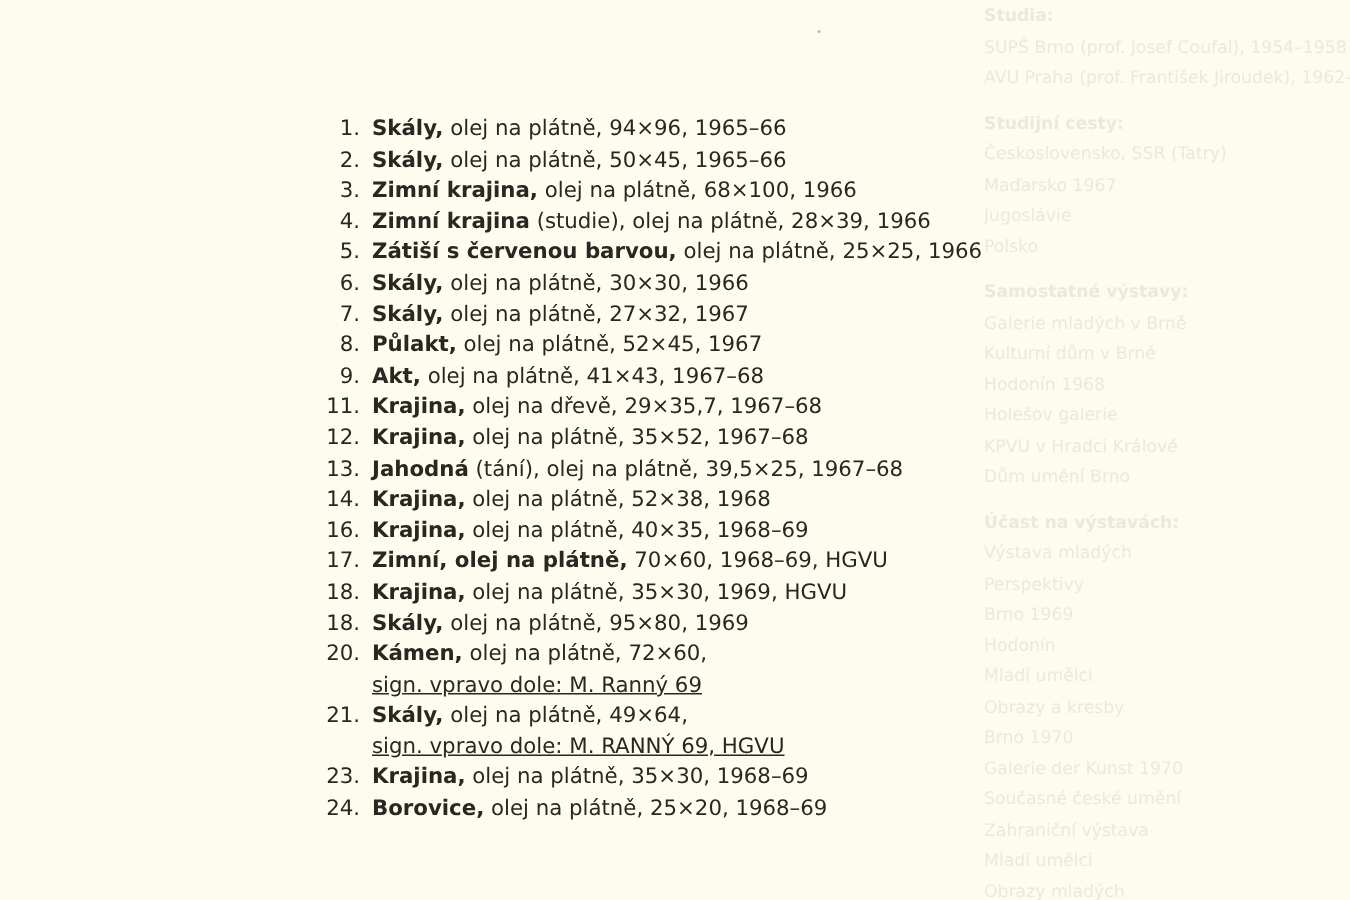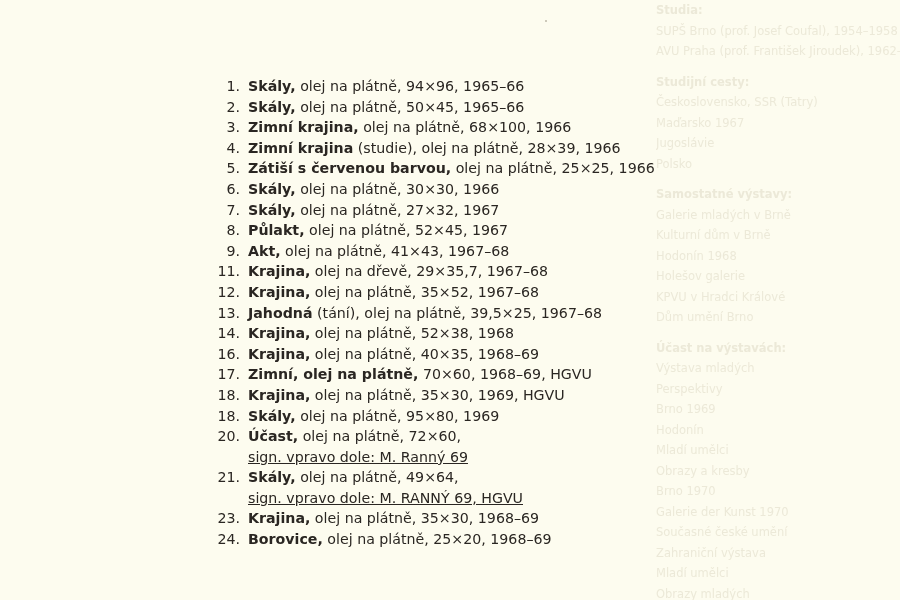--- a/index.html
+++ b/index.html
@@ -168,21 +168,21 @@
     <li class="entry">
       <span class="num">18.</span>
       <span class="body-text"><span><span class="title">Krajina,</span><span> olej na plátně, 35×30, 1969, HGVU</span></span></span>
     </li>
     <li class="entry">
       <span class="num">18.</span>
       <span class="body-text"><span><span class="title">Skály,</span><span> olej na plátně, 95×80, 1969</span></span></span>
     </li>
     <li class="entry">
       <span class="num">20.</span>
-      <span class="body-text"><span><span class="title">Účast,</span><span> olej na plátně, 72×60,</span></span><span class="note">sign. vpravo dole: M. Ranný 69</span></span>
+      <span class="body-text"><span><span class="title">Kámen,</span><span> olej na plátně, 72×60,</span></span><span class="note">sign. vpravo dole: M. Ranný 69</span></span>
     </li>
     <li class="entry">
       <span class="num">21.</span>
       <span class="body-text"><span><span class="title">Skály,</span><span> olej na plátně, 49×64,</span></span><span class="note">sign. vpravo dole: M. RANNÝ 69, HGVU</span></span>
     </li>
     <li class="entry">
       <span class="num">23.</span>
       <span class="body-text"><span><span class="title">Krajina,</span><span> olej na plátně, 35×30, 1968–69</span></span></span>
     </li>
     <li class="entry">

